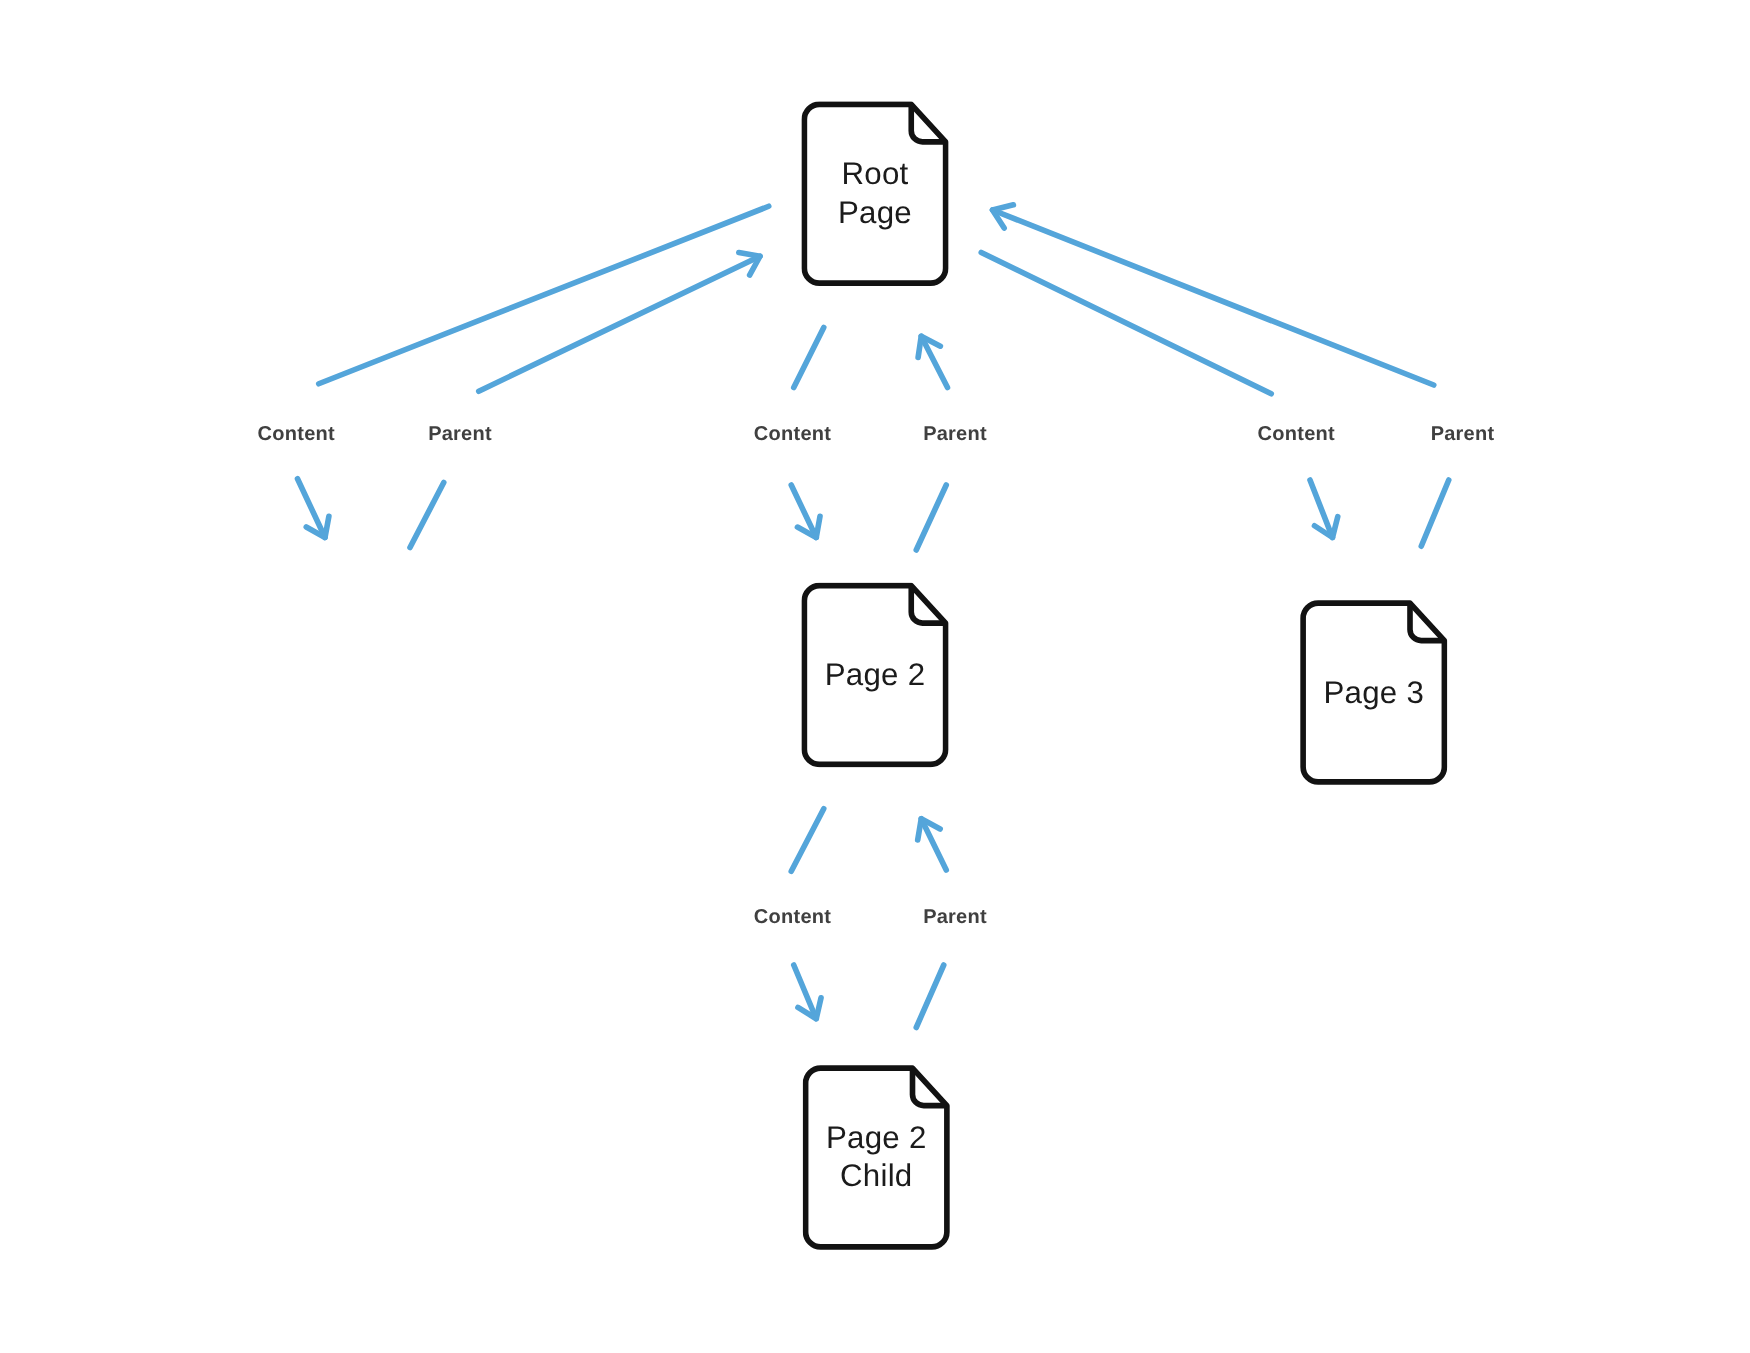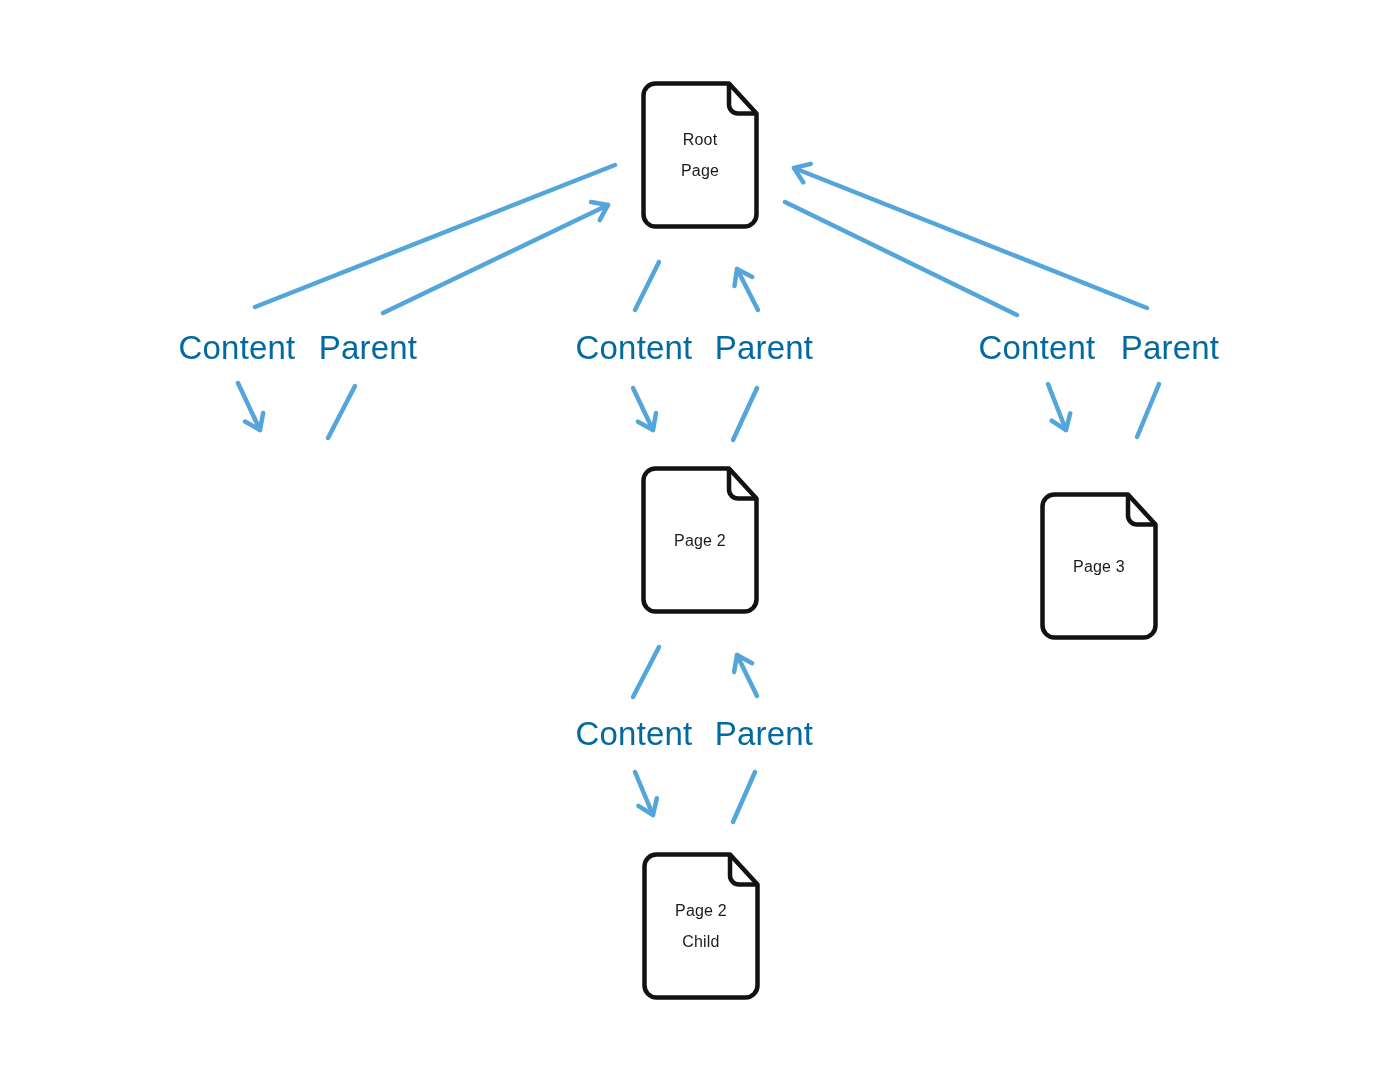--- a/index.html
+++ b/index.html
@@ -32,33 +32,34 @@
     left: 0; top: 0;
     width: 118px; height: 148px;
   }
   .node .node-label {
     position: absolute;
     inset: 0;
     display: flex;
     align-items: center;
     justify-content: center;
     text-align: center;
-    font-size: 16px;
+    font-size: 25px;
     line-height: 31px;
     color: #1b1b1b;
     white-space: pre-line;
     letter-spacing: 0.2px;
   }
   .edge-label {
     position: absolute;
     transform: translate(-50%, -50%);
-    font-size: 33px;
-    color: #0369a1;
+    font-size: 16px;
+    color: #404040;
     white-space: nowrap;
     letter-spacing: 0.2px;
+    font-weight: bold;
   }
 </style>
 </head>
 <body>
 
 <div class="canvas">
 
   <svg class="edges-svg" viewBox="0 0 1400 1082">
     <defs>
       <marker id="ah" markerUnits="userSpaceOnUse" markerWidth="30" markerHeight="26" refX="17" refY="13" orient="auto">
@@ -98,21 +99,21 @@
 
 
   <div class="node" style="left:641px; top:466px;">
     <svg class="doc-icon" viewBox="0 0 118 148">
       <path d="M88 2.5 L14.5 2.5 A12 12 0 0 0 2.5 14.5 L2.5 133.5 A12 12 0 0 0 14.5 145.5 L103.5 145.5 A12 12 0 0 0 115.5 133.5 L115.5 32.5 L88 2.5 Z" fill="#ffffff" stroke="#121212" stroke-width="4.5" stroke-linejoin="round"></path>
       <path d="M88 2.5 L88 23.5 A9 9 0 0 0 97 32.5 L115.5 32.5" fill="none" stroke="#121212" stroke-width="4.5" stroke-linejoin="round"></path>
     </svg>
     <div class="node-label">Page 2</div>
   </div>
 
-  <div class="node" style="left:1040px; top:492px;border-radius:17px;">
+  <div class="node" style="left:1040px; top:480px;border-radius:17px;">
     <svg class="doc-icon" viewBox="0 0 118 148">
       <path d="M88 2.5 L14.5 2.5 A12 12 0 0 0 2.5 14.5 L2.5 133.5 A12 12 0 0 0 14.5 145.5 L103.5 145.5 A12 12 0 0 0 115.5 133.5 L115.5 32.5 L88 2.5 Z" fill="#ffffff" stroke="#121212" stroke-width="4.5" stroke-linejoin="round"></path>
       <path d="M88 2.5 L88 23.5 A9 9 0 0 0 97 32.5 L115.5 32.5" fill="none" stroke="#121212" stroke-width="4.5" stroke-linejoin="round"></path>
     </svg>
     <div class="node-label">Page 3</div>
   </div>
 
   <div class="node" style="left:642px; top:852px;">
     <svg class="doc-icon" viewBox="0 0 118 148">
       <path d="M88 2.5 L14.5 2.5 A12 12 0 0 0 2.5 14.5 L2.5 133.5 A12 12 0 0 0 14.5 145.5 L103.5 145.5 A12 12 0 0 0 115.5 133.5 L115.5 32.5 L88 2.5 Z" fill="#ffffff" stroke="#121212" stroke-width="4.5" stroke-linejoin="round"></path>

